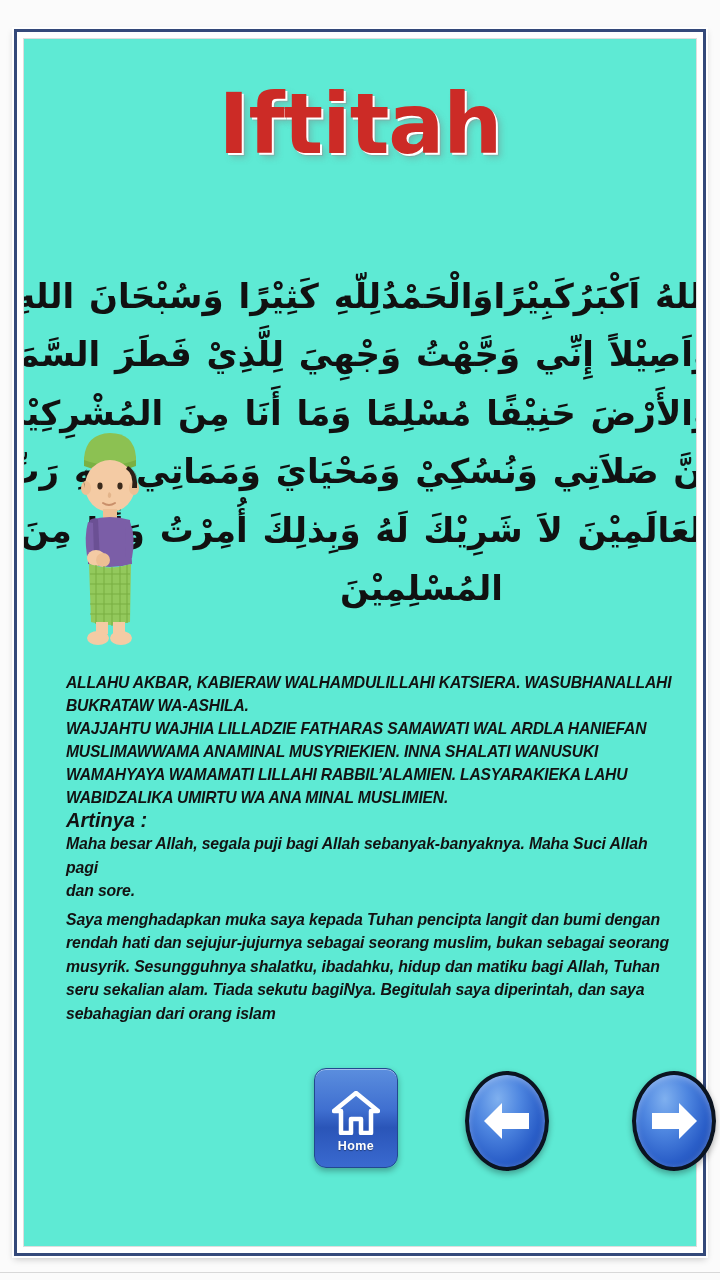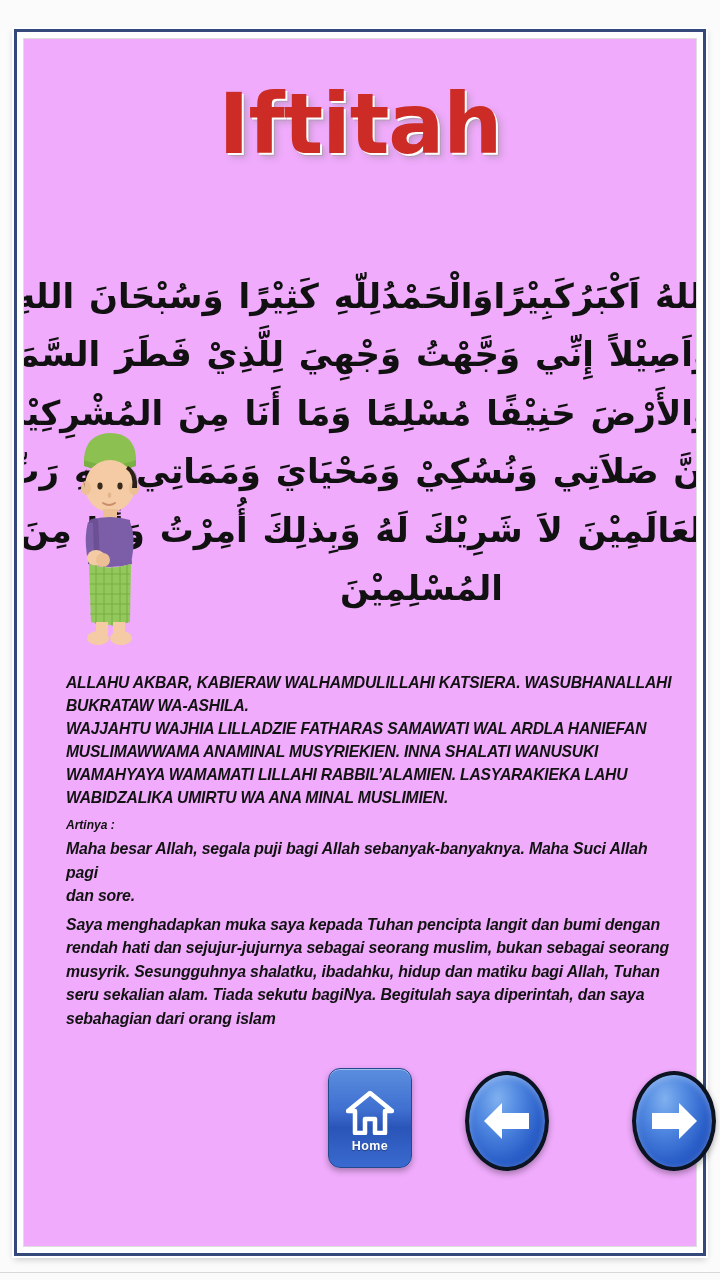--- a/index.html
+++ b/index.html
@@ -34,21 +34,21 @@
     border: 3px solid #34497a;
     box-shadow: 0 3px 7px rgba(0,0,0,0.22);
     outline: 2px solid #ffffff;
   }
 
   #page-inner {
     position: absolute;
     left: 6px; top: 6px;
     right: 6px; bottom: 6px;
     border: 1px solid #dedede;
-    background: #f0abfc;
+    background: #5eead4;
     overflow: hidden;
   }
 
   
   #bottom-rule {
     position: absolute;
     left: 0;
     top: 1272px;
     width: 720px;
     height: 1px;
@@ -117,45 +117,44 @@
     font-size: 16.4px;
     line-height: 23px;
     color: #121212;
     letter-spacing: -0.2px;
     transform: scaleX(0.955);
     transform-origin: left center;
   }
   .translit p { margin: 0; }
 
   #artinya-label {
-    margin-top: 5px;
-    font-family: "Liberation Sans", sans-serif;
-    font-weight: bold;
-    font-size: 12px;
+    font-family: "Liberation Sans", sans-serif;
+    font-weight: bold;
+    font-size: 20px;
     line-height: 23px;
     color: #121212;
   }
 
   .meaning {
     font-family: "Liberation Sans", sans-serif;
     font-weight: bold;
     font-size: 16.4px;
     line-height: 23.5px;
     color: #121212;
     letter-spacing: -0.15px;
     transform: scaleX(0.965);
     transform-origin: left center;
   }
   .meaning p { margin: 0; }
   #meaning-2 { margin-top: 5px; }
 
   
   #home-button {
     position: absolute;
-    left: 328px;
+    left: 314px;
     top: 1068px;
     width: 84px;
     height: 100px;
     border-radius: 12px;
     background: linear-gradient(180deg, #5b8ede 0%, #3f6fd0 42%, #2a55b8 60%, #3a6ad0 100%);
     border: 1px solid #22488f;
     box-shadow: 0 3px 6px rgba(0,0,0,0.30), inset 0 1px 0 rgba(255,255,255,0.45);
     cursor: pointer;
   }
   #home-button .house {

